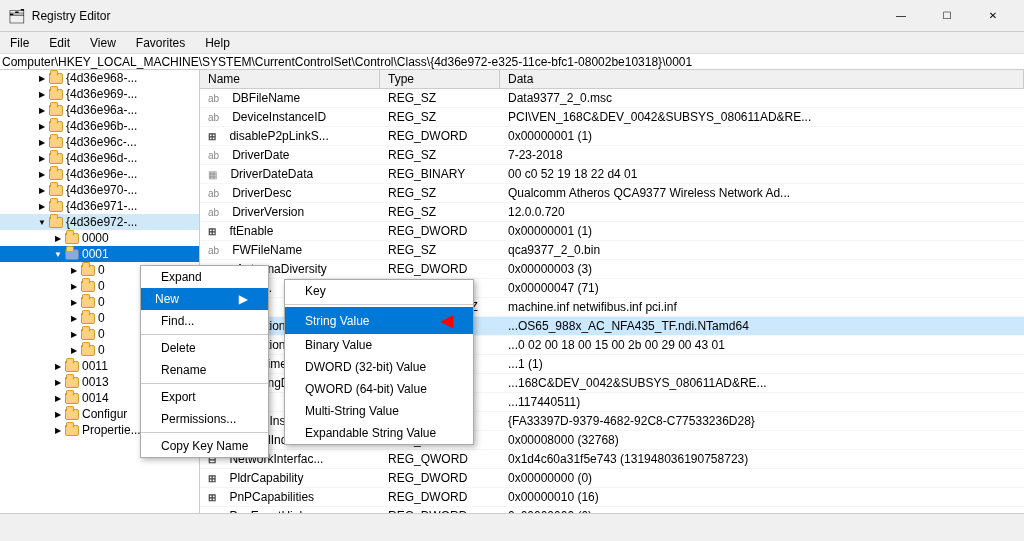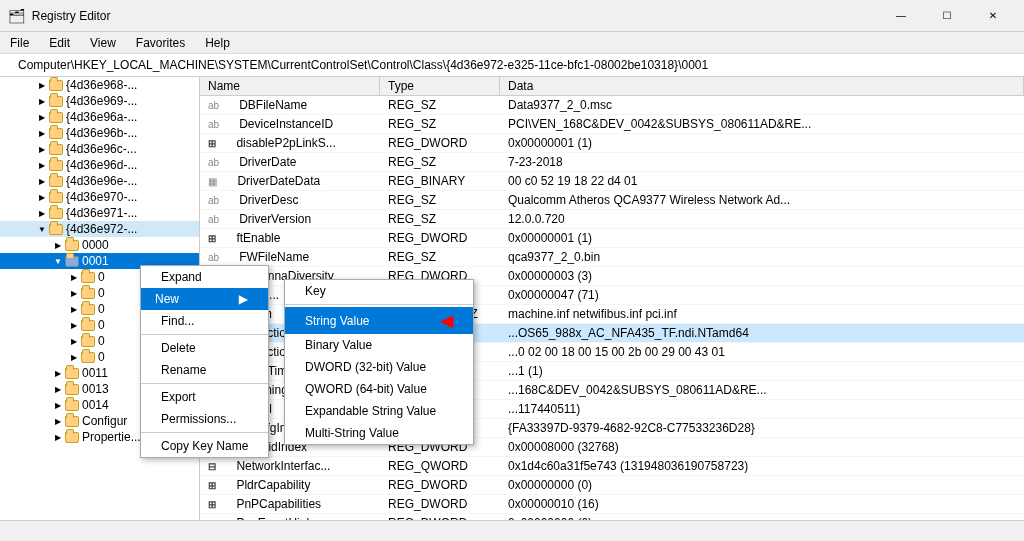--- a/index.html
+++ b/index.html
@@ -44,25 +44,25 @@
       border-bottom: 1px solid #ddd;
     }
     .menu-item {
       padding: 2px 10px;
       cursor: pointer;
       font-size: 12px;
     }
     
     .address-bar {
       background: white;
-      height: 23px;
+      height: 16px;
       display: flex;
       align-items: center;
       border-bottom: 1px solid #ccc;
-      padding: 0 18px;
+      padding: 0 2px;
       font-size: 12px;
     }
     
     .main-content {
       display: flex;
       height: calc(541px - 32px - 22px - 24px - 20px);
     }
     
     .tree-pane {
       width: 200px;
@@ -161,21 +161,21 @@
       cursor: pointer;
       font-size: 12px;
     }
     .td {
       padding: 2px 8px;
       white-space: nowrap;
       overflow: hidden;
       text-overflow: ellipsis;
       flex-shrink: 0;
     }
-    .td-name { width: 180px; display: flex; align-items: center; gap: 20px; }
+    .td-name { width: 180px; display: flex; align-items: center; gap: 13px; }
     .td-type { width: 120px; }
     .td-data { flex: 1; }
     
     .status-bar {
       height: 20px;
       background: #f0f0f0;
       border-top: 1px solid #ccc;
       display: flex;
       align-items: center;
       padding: 0 8px;
@@ -678,16 +678,16 @@
   <div class="sub-menu" style="top: 279px; left: 284px;">
     <div class="sub-menu-item">Key</div>
     <div class="context-menu-separator"></div>
     <div class="sub-menu-item highlighted" style="display:flex; align-items:center; justify-content:space-between;">
       <span>String Value</span>
       <span class="red-arrow" style="margin-left:8px;">◀</span>
     </div>
     <div class="sub-menu-item">Binary Value</div>
     <div class="sub-menu-item">DWORD (32-bit) Value</div>
     <div class="sub-menu-item">QWORD (64-bit) Value</div>
+    <div class="sub-menu-item">Multi-String Value</div>
     <div class="sub-menu-item">Expandable String Value</div>
-    <div class="sub-menu-item">Multi-String Value</div>
   </div>
 </div>
 
 </body></html>

